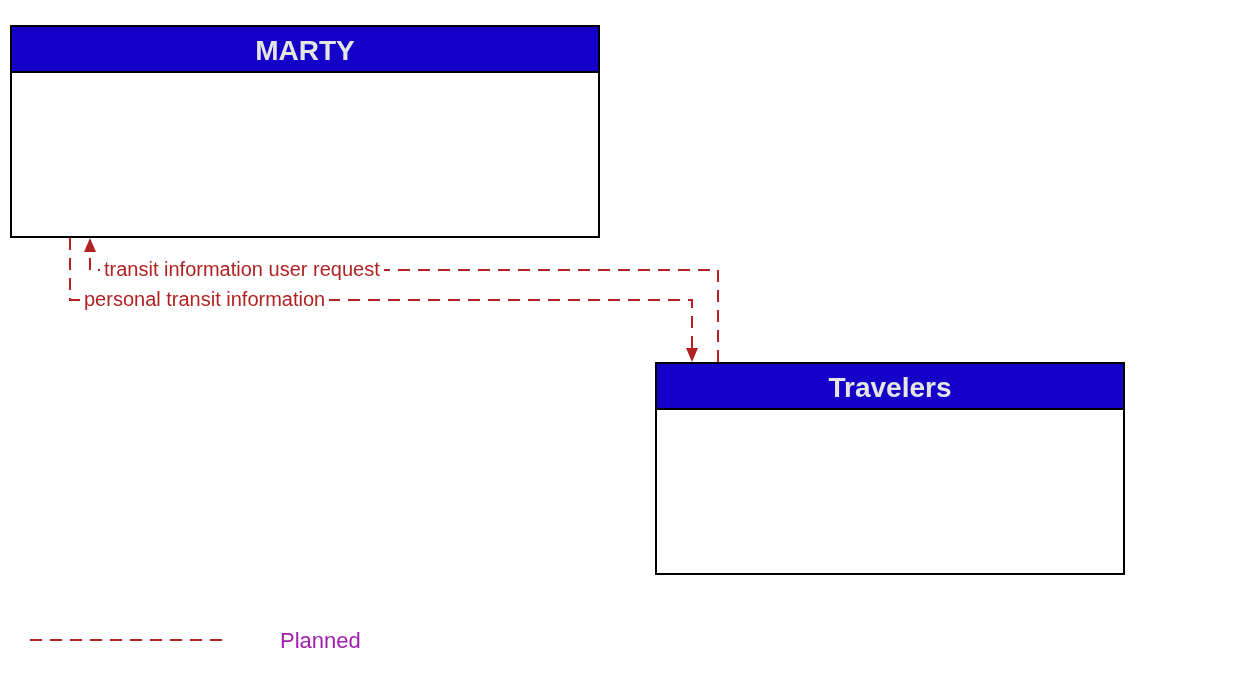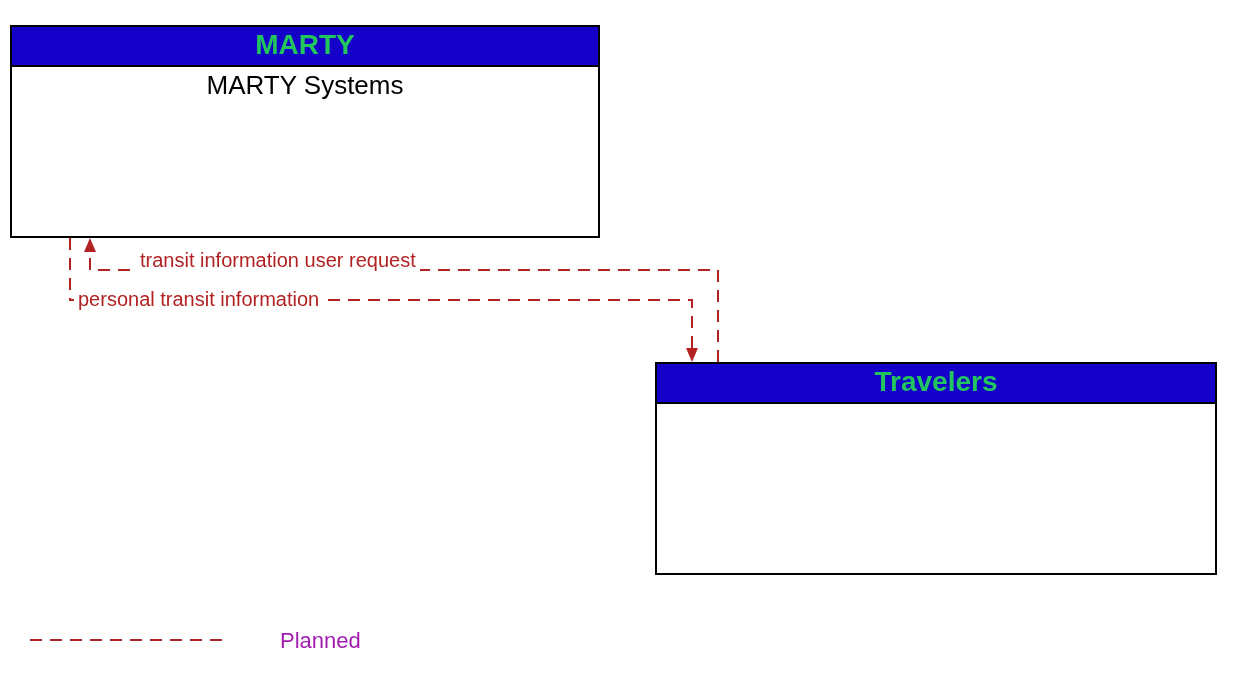--- a/index.html
+++ b/index.html
@@ -13,25 +13,25 @@
     overflow: hidden;
   }
   .entity {
     position: absolute;
     border: 2px solid #000;
     background: #fff;
     box-sizing: border-box;
   }
   .entity-header {
     background: #1400c8;
-    color: #22c55e;
+    color: #e5e5e5;
     font-size: 28px;
     font-weight: bold;
     text-align: center;
-    padding: 2px 0 4px 0;
+    padding: 8px 0 4px 0;
     border-bottom: 2px solid #000;
   }
   .entity-body {
     font-size: 26px;
     color: #000;
     text-align: center;
     padding: 4px 6px 0 6px;
     line-height: 1.15;
   }
   .flow-label {
@@ -79,23 +79,22 @@
   <polygon class="arrowhead" points="90,238 84,252 96,252"></polygon>
 
   <path class="dash" d="M 70 238 L 70 300 L 692 300 L 692 352"></path>
   <polygon class="arrowhead" points="692,362 686,348 698,348"></polygon>
 
   <line class="legend-line" x1="30" y1="640" x2="230" y2="640"></line>
 </svg>
 
 <div class="entity" style="left:10px; top:25px; width:590px; height:213px;">
   <div class="entity-header">MARTY</div>
-  <div class="entity-body">MARTY Systems</div>
 </div>
 
-<div class="entity" style="left:655px; top:362px; width:562px; height:213px;">
+<div class="entity" style="left:655px; top:362px; width:470px; height:213px;">
   <div class="entity-header">Travelers</div>
 </div>
 
-<div class="flow-label" style="left:100px; top:249px;margin-left:36px;">transit information user request</div>
-<div class="flow-label" style="left:74px; top:288px;">personal transit information</div>
+<div class="flow-label" style="left:100px; top:258px;">transit information user request</div>
+<div class="flow-label" style="left:80px; top:288px;">personal transit information</div>
 
 <div class="legend-label" style="left:280px; top:628px;">Planned</div>
 
 </body></html>

